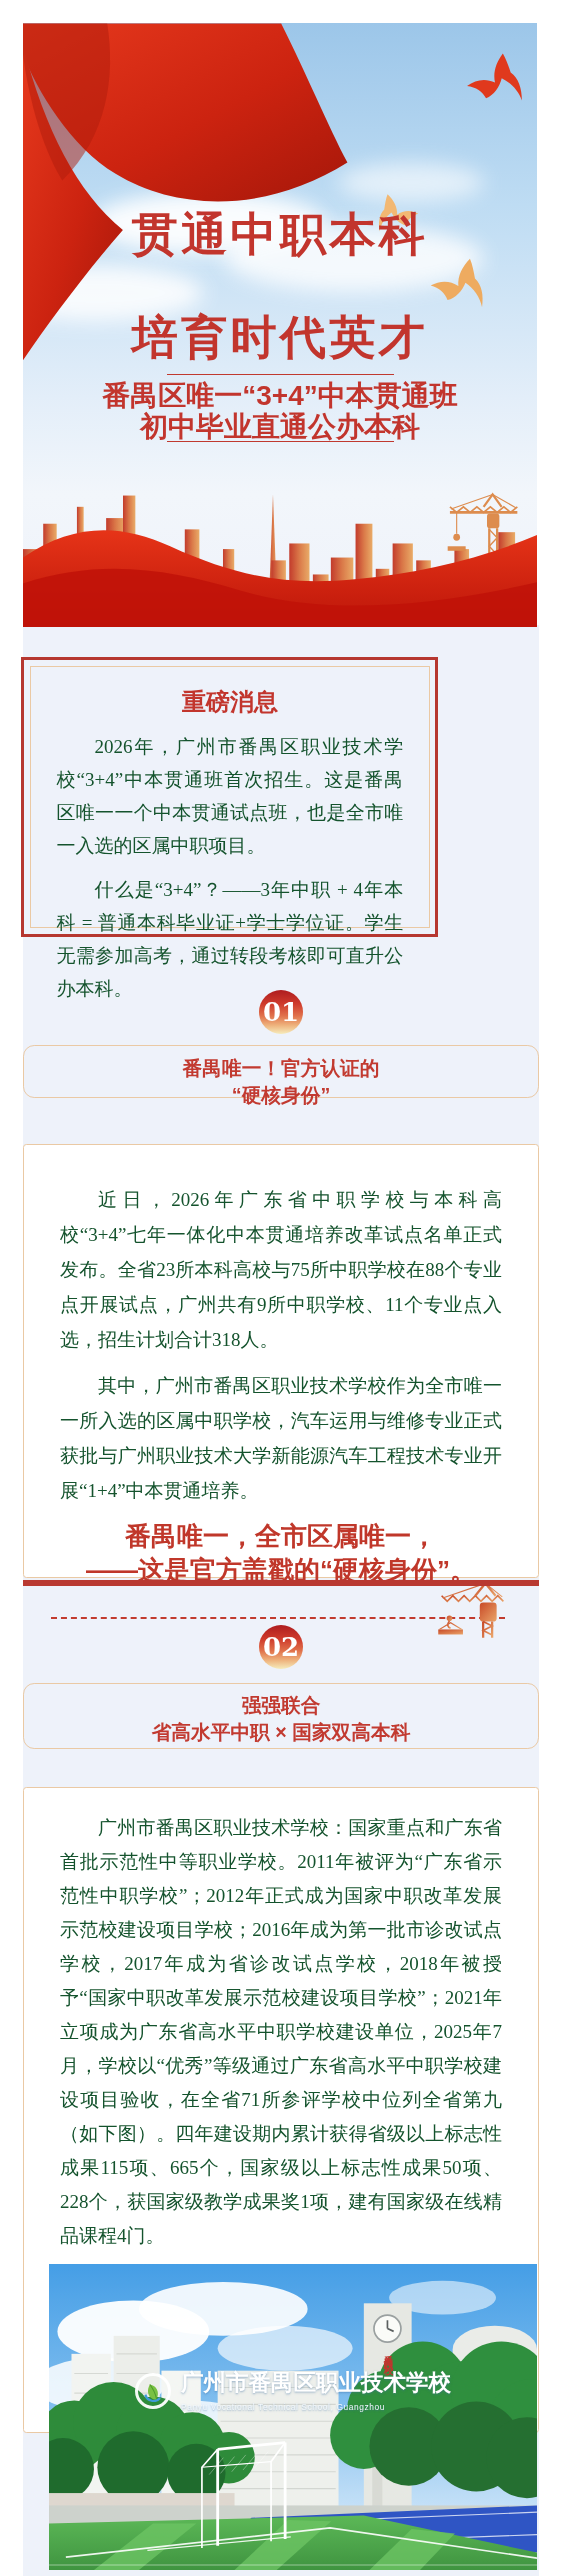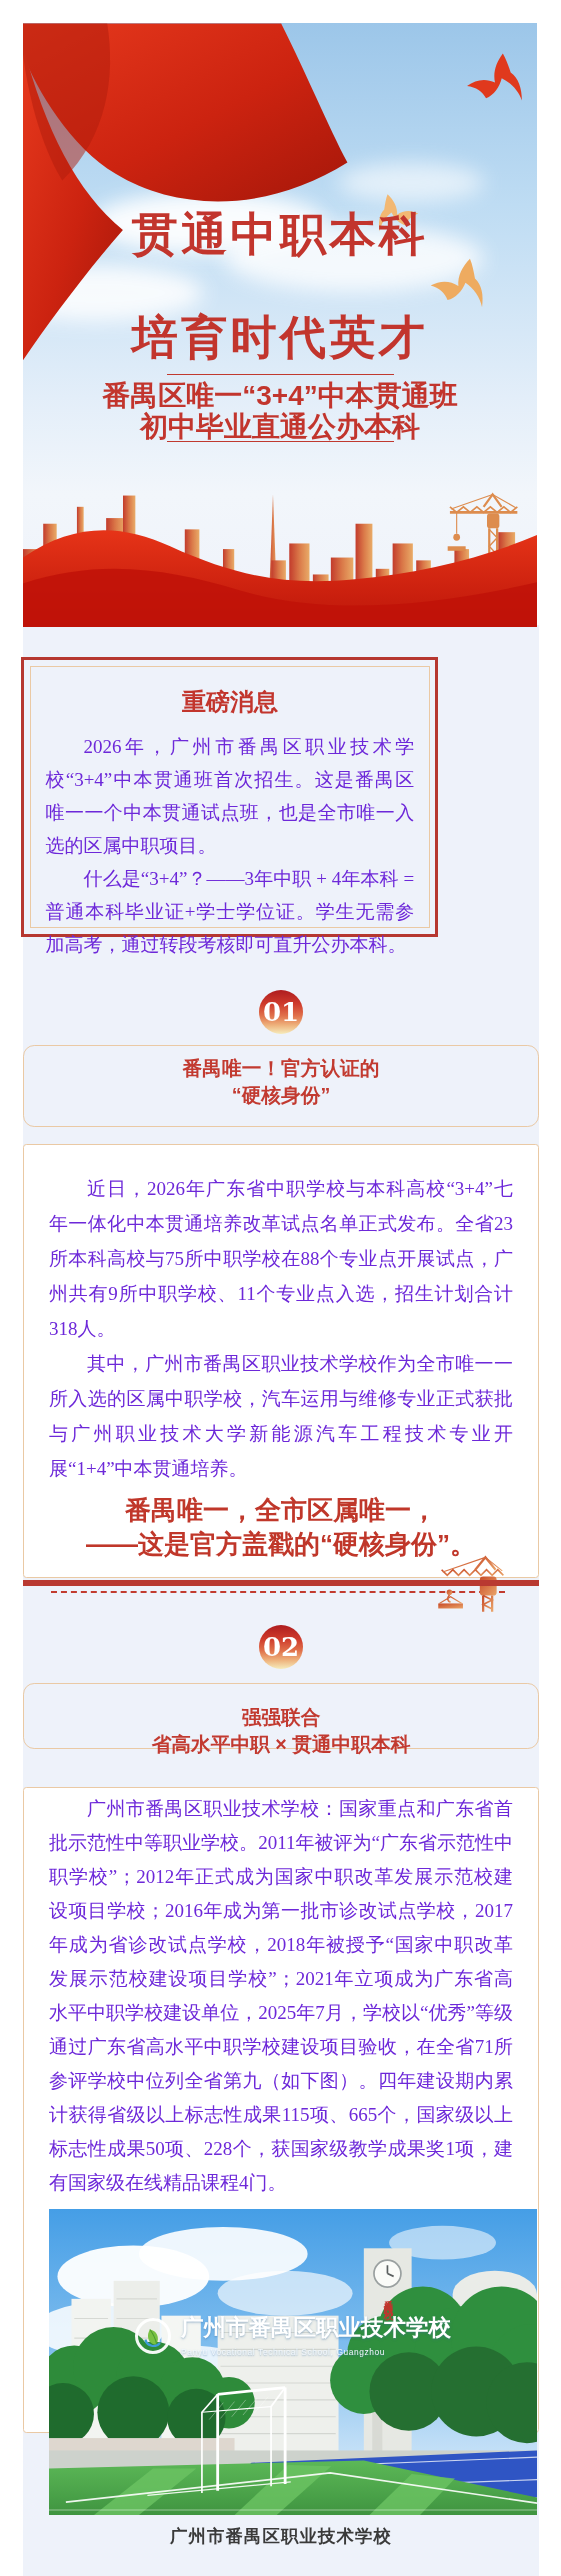--- a/index.html
+++ b/index.html
@@ -25,40 +25,40 @@
   .bs1{top:360px;} .bs2{top:391px;}
   .skyline{position:absolute;left:0;top:450px;width:514px;height:155px;}
   
   .content-bg{position:absolute;left:23px;top:625px;width:516px;height:1951px;background:#eef2fa;}
   
   .news-box{position:absolute;left:21.4px;top:657px;width:417px;height:280px;
             border:3.4px solid #b63730;background:#eef2fa;box-sizing:border-box;}
   .news-inner{position:absolute;left:5.6px;top:5.6px;right:5.6px;bottom:5.6px;
               border:1.1px solid #eac9a4;box-sizing:border-box;padding:15.7px 14.6px 0 14.6px;}
   .news-title{text-align:center;color:#c2352d;font-weight:900;font-size:24px;margin:3.4px 0 12.4px 0;}
-  .body-text p{margin:0;font-family:"Liberation Serif","DejaVu Serif",serif;
-               font-size:19px;line-height:33px;color:#6d28d9;text-indent:2em;text-align:justify;}
+  .body-text p{margin:11px;font-family:"Liberation Serif","DejaVu Serif",serif;
+               font-size:19px;line-height:33px;color:#14532d;text-indent:2em;text-align:justify;}
   
   .badge{position:absolute;left:259px;width:44px;height:44px;border-radius:50%;
          display:flex;align-items:center;justify-content:center;
          background:linear-gradient(180deg,#ae1d1f 0%,#cf3b2c 32%,#e0704a 58%,#eeb27c 80%,#f6ecbc 100%);
          color:#ffffff;font-family:"DejaVu Serif","Liberation Serif",serif;font-weight:700;font-size:26px;}
   .badge1{top:990px;} .badge2{top:1625px;}
   
   .sec-header{position:absolute;left:23px;width:516px;box-sizing:border-box;
               border:1.1px solid #eac9a4;border-radius:11.2px;background:#eef2fa;
               text-align:center;color:#c23a30;font-weight:800;}
-  .sh1{top:1045px;height:82px;padding-top:9px;}
-  .sh2{top:1683px;height:66px;padding-top:20px;}
+  .sh1{top:1045px;height:53px;padding-top:9px;}
+  .sh2{top:1683px;height:66px;padding-top:8px;}
   .sec-header .l1,.sec-header .l2{font-size:19.7px;line-height:27px;}
   
   .sec-body{position:absolute;left:23px;width:516px;box-sizing:border-box;background:#ffffff;
             border:1.1px solid #eac9a4;border-radius:3.4px;}
   .sb1{top:1144px;height:434px;padding:26px 25px 0 25px;}
-  .sb2{top:1787px;height:646px;padding:4px 25px 0 25px;}
+  .sb2{top:1787px;height:646px;padding:12px 25px 0 25px;}
   .sb1 .body-text p{line-height:35px;}
   .sb2 .body-text p{line-height:34px;}
   .highlight{margin-top:6.7px;text-align:center;color:#c0372a;font-weight:800;
              font-size:26px;line-height:34px;}
   .dash-row{position:relative;margin-top:9px;height:56px;}
   .dashed-line{position:absolute;left:2.2px;top:21.4px;width:454px;border-top:2.2px dashed #c23b2e;}
   .crane-box{position:absolute;right:4.5px;top:-15.7px;}
   .red-bar{position:absolute;left:23px;top:1580px;width:516px;height:5.6px;background:#b93931;}
   
   .photo{position:relative;width:488px;height:306px;margin:9px auto 0 auto;overflow:hidden;}
@@ -231,21 +231,21 @@
       </svg>
     </div>
   </div>
 
   <div class="red-bar"></div>
 
   <div class="badge badge2">02</div>
 
   <div class="sec-header sh2">
     <div class="l1">强强联合</div>
-    <div class="l2">省高水平中职 × 贯通中职本科</div>
+    <div class="l2">省高水平中职 × 国家双高本科</div>
   </div>
 
   <div class="sec-body sb2">
     <div class="body-text">
       <p>广州市番禺区职业技术学校：国家重点和广东省首批示范性中等职业学校。2011年被评为“广东省示范性中职学校”；2012年正式成为国家中职改革发展示范校建设项目学校；2016年成为第一批市诊改试点学校，2017年成为省诊改试点学校，2018年被授予“国家中职改革发展示范校建设项目学校”；2021年立项成为广东省高水平中职学校建设单位，2025年7月，学校以“优秀”等级通过广东省高水平中职学校建设项目验收，在全省71所参评学校中位列全省第九（如下图）。四年建设期内累计获得省级以上标志性成果115项、665个，国家级以上标志性成果50项、228个，获国家级教学成果奖1项，建有国家级在线精品课程4门。</p>
     </div>
 
     <div class="photo">
       <svg width="488" height="306" viewBox="0 0 868 545" preserveAspectRatio="none">
         <defs>

